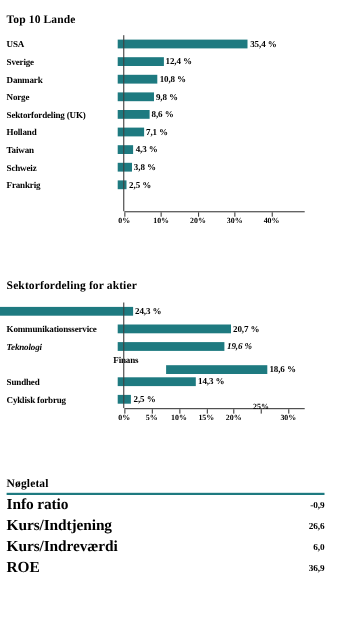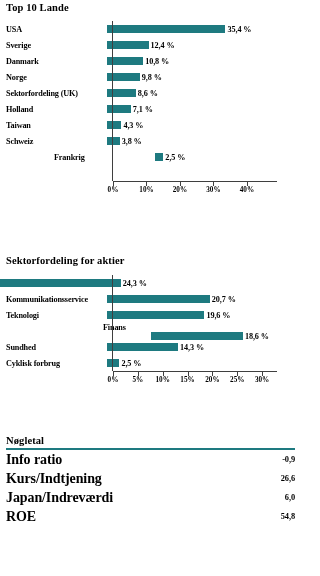--- a/index.html
+++ b/index.html
@@ -129,21 +129,21 @@
     font-size: 8.4px;
     font-weight: bold;
     letter-spacing: -0.1px;
     white-space: nowrap;
   }
 </style>
 </head>
 <body>
 
 <div class="section" id="sec-countries" style="top:0px;">
-  <div class="section-title" style="padding-top:2px;">Top 10 Lande</div>
+  <div class="section-title" style="padding-top:13px;">Top 10 Lande</div>
   <div class="chart" id="chart-countries" style="margin-top:8px;">
       <div class="chart-rows">
         <div class="row" style="height: 16px;">
           <div class="row-label">USA</div>
           <div class="row-track" style="height: 16px;">
             <div class="bar" style="width: 118.482px; background: rgb(30, 122, 128);"></div>
             <div class="bar-value" style="left: 120.482px;">35,4 %</div>
           </div>
         </div>
         <div class="row" style="height: 16px;">
@@ -188,21 +188,21 @@
             <div class="bar-value" style="left: 16.3918px;">4,3 %</div>
           </div>
         </div>
         <div class="row" style="height: 16px;">
           <div class="row-label">Schweiz</div>
           <div class="row-track" style="height: 16px;">
             <div class="bar" style="width: 12.7184px; background: rgb(30, 122, 128);"></div>
             <div class="bar-value" style="left: 14.7184px;">3,8 %</div>
           </div>
         </div>
-        <div class="row" style="height: 16px; padding-left: 48px;">
+        <div class="row" style="height: 16px;">
           <div class="row-label">Frankrig</div>
           <div class="row-track" style="height: 16px;">
             <div class="bar" style="width: 8.36735px; background: rgb(30, 122, 128);"></div>
             <div class="bar-value" style="left: 10.3673px;">2,5 %</div>
           </div>
         </div>
       </div>
       <div class="y-axis-line" style="top: 0px; height: 160px; background: rgb(63, 63, 63);"></div>
       <div class="axis-line" style="top: 160px; background: rgb(63, 63, 63);"></div>
       <div class="tick" style="left: 113px; top: 161px; background: rgb(63, 63, 63);"></div>
@@ -228,21 +228,21 @@
             <div class="bar-value" style="left: 122.764px;">24,3 %</div>
           </div>
         </div>
         <div class="row" style="height: 16px;">
           <div class="row-label">Kommunikationsservice</div>
           <div class="row-track" style="height: 16px;">
             <div class="bar" style="width: 102.873px; background: rgb(30, 122, 128);"></div>
             <div class="bar-value" style="left: 104.873px;">20,7 %</div>
           </div>
         </div>
-        <div class="row" style="height: 16px;">
+        <div class="row" style="height: 16px; font-style: italic;">
           <div class="row-label">Teknologi</div>
           <div class="row-track" style="height: 16px;">
             <div class="bar" style="width: 97.4061px; background: rgb(30, 122, 128);"></div>
             <div class="bar-value" style="left: 99.4061px;">19,6 %</div>
           </div>
         </div>
         <div class="row" style="height: 16px; flex-direction: column;">
           <div class="row-label">Finans</div>
           <div class="row-track" style="height: 16px;">
             <div class="bar" style="width: 92.4364px; background: rgb(30, 122, 128);"></div>
@@ -270,40 +270,40 @@
       <div class="tick-label" style="left: 113px; top: 101px;">0%</div>
       <div class="tick" style="left: 137.848px; top: 97px; background: rgb(63, 63, 63);"></div>
       <div class="tick-label" style="left: 137.848px; top: 101px;">5%</div>
       <div class="tick" style="left: 162.697px; top: 97px; background: rgb(63, 63, 63);"></div>
       <div class="tick-label" style="left: 162.697px; top: 101px;">10%</div>
       <div class="tick" style="left: 187.545px; top: 97px; background: rgb(63, 63, 63);"></div>
       <div class="tick-label" style="left: 187.545px; top: 101px;">15%</div>
       <div class="tick" style="left: 212.394px; top: 97px; background: rgb(63, 63, 63);"></div>
       <div class="tick-label" style="left: 212.394px; top: 101px;">20%</div>
       <div class="tick" style="left: 237.242px; top: 97px; background: rgb(63, 63, 63);"></div>
-      <div class="tick-label" style="left: 237.242px; top: 101px; text-align: right;">25%</div>
+      <div class="tick-label" style="left: 237.242px; top: 91px; text-align: right;">25%</div>
       <div class="tick" style="left: 262.091px; top: 97px; background: rgb(63, 63, 63);"></div>
       <div class="tick-label" style="left: 262.091px; top: 101px;">30%</div>
     </div>
 </div>
 
 <div class="section" id="sec-keyfigures" style="top:435px;">
   <div class="section-title">Nøgletal</div>
   <div class="kf-rule"></div>
   <div id="kf-rows">
       <div class="kf-row">
         <div class="kf-label">Info ratio</div>
         <div class="kf-value">-0,9</div>
       </div>
       <div class="kf-row">
         <div class="kf-label">Kurs/Indtjening</div>
         <div class="kf-value">26,6</div>
       </div>
       <div class="kf-row">
-        <div class="kf-label">Japan/Indreværdi</div>
+        <div class="kf-label">Kurs/Indreværdi</div>
         <div class="kf-value">6,0</div>
       </div>
       <div class="kf-row">
         <div class="kf-label">ROE</div>
-        <div class="kf-value">54,8</div>
+        <div class="kf-value">36,9</div>
       </div>
     </div>
 </div>
 
 </body></html>

